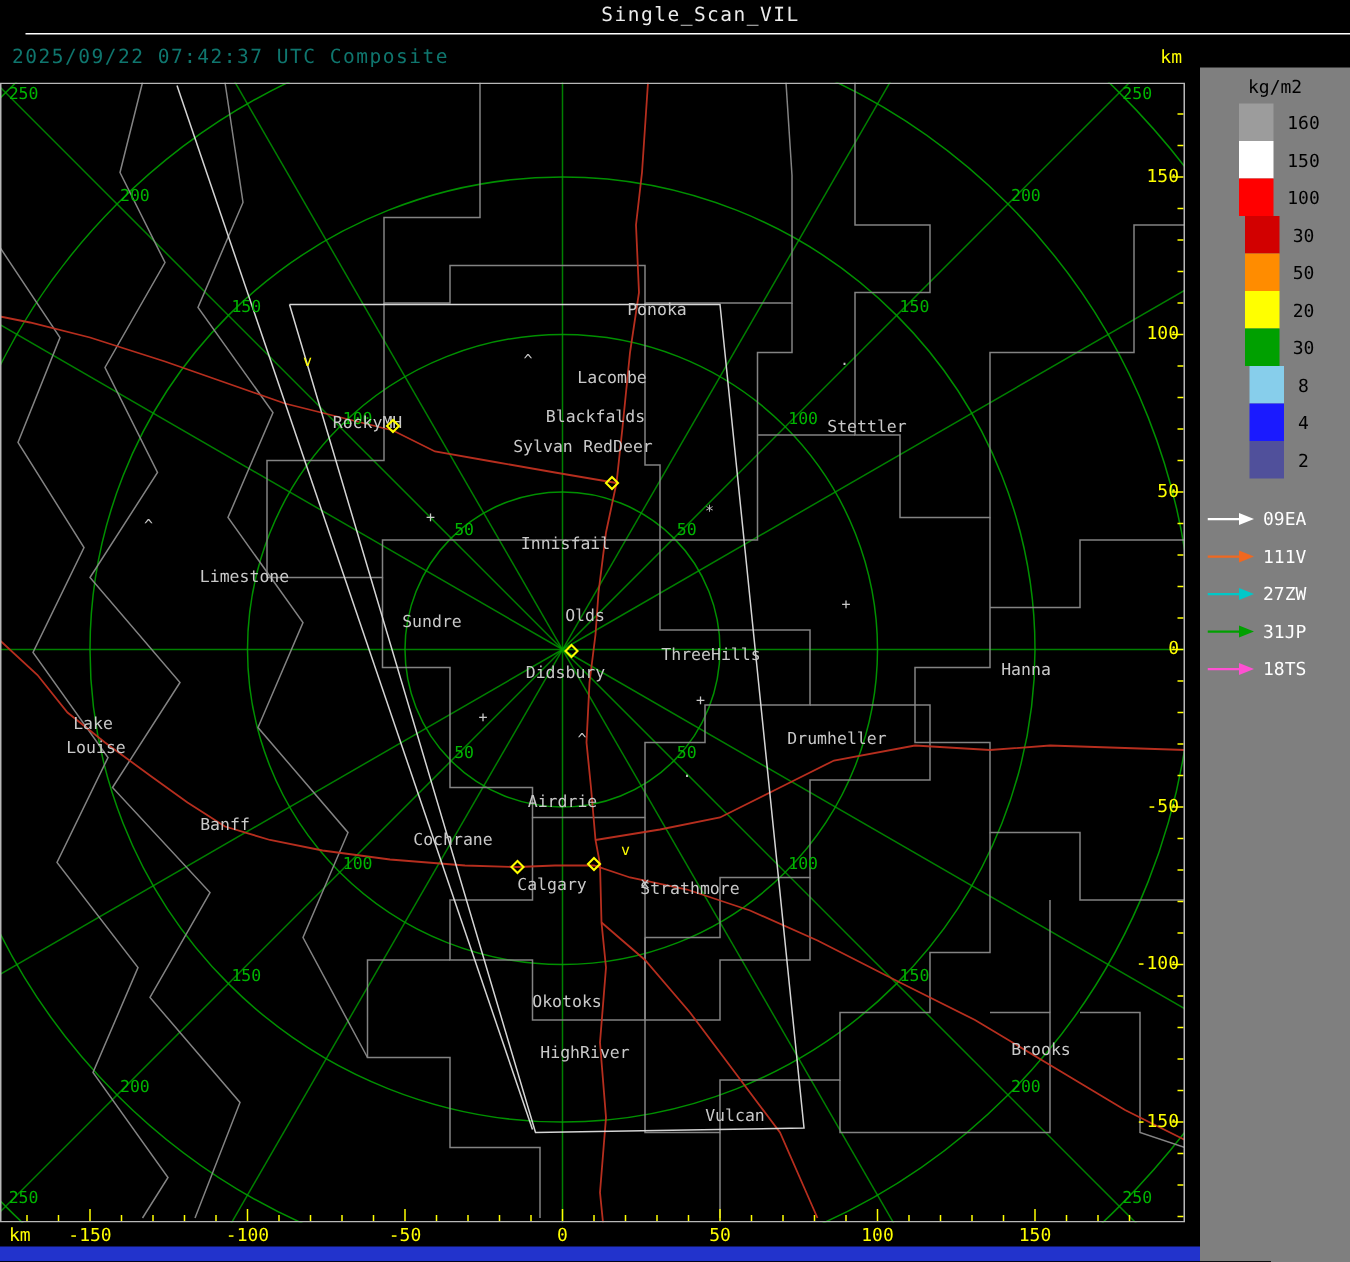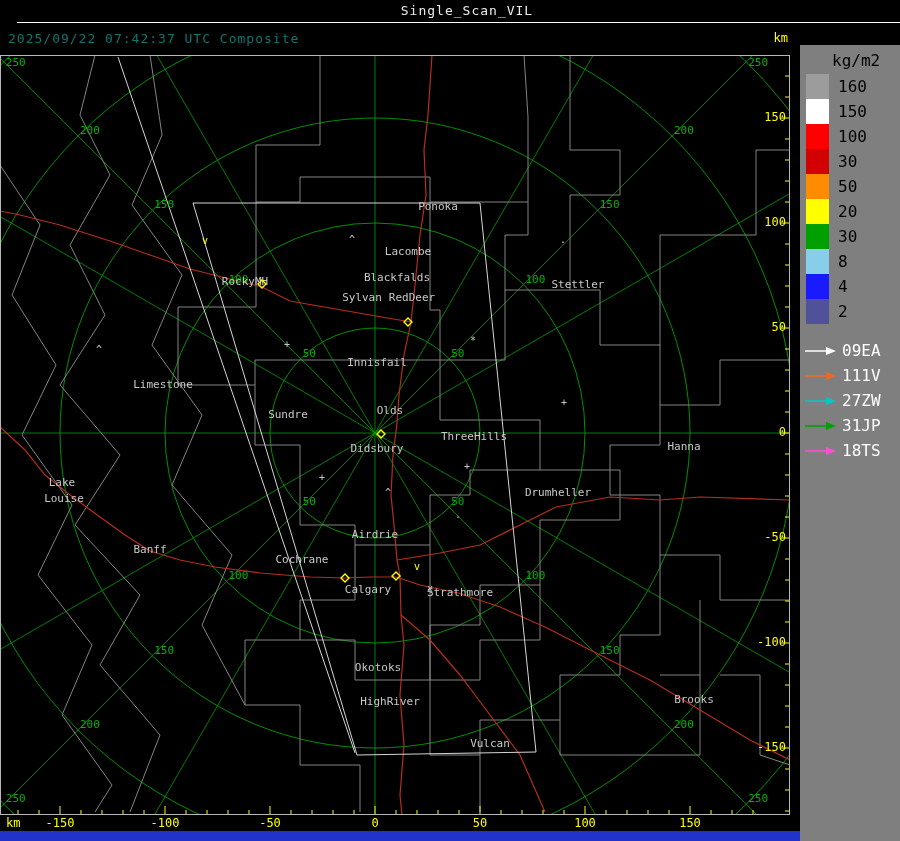--- a/index.html
+++ b/index.html
@@ -12,23 +12,23 @@
   .y-unit{position:absolute;left:700px;top:31px;width:88px;text-align:right;
           color:#ffff00;font-size:12px;}
   #map{position:absolute;left:0;top:55px;background:#000;}
   #map text{font-family:"DejaVu Sans Mono",monospace;}
   #y-axis-labels{position:absolute;left:0;top:0;width:900px;height:841px;pointer-events:none;}
   .ytick{position:absolute;left:726px;width:60px;text-align:right;color:#ffff00;font-size:12px;}
   .x-axis{position:absolute;left:0;top:816px;width:795px;height:15px;}
   .x-unit{position:absolute;left:6px;top:0;color:#ffff00;font-size:12px;}
   .xtick{position:absolute;top:0;width:60px;text-align:center;color:#ffff00;font-size:12px;}
   .legend{position:absolute;left:800px;top:45px;width:100px;height:796px;background:#7f7f7f;
-          color:#000;font-size:16px;}
+          color:#000;font-size:12px;}
   .legend-units{margin:6px 0 4px 32px;}
-  .scale-row{display:flex;align-items:center;height:25px;}
+  .scale-row{display:flex;align-items:center;height:25px;justify-content:center;}
   .swatch{width:23px;height:25px;margin-left:6px;flex:none;}
   .scale-val{margin-left:9px;}
   #site-legend{margin-top:14px;}
   .site-row{display:flex;align-items:center;height:25px;padding-left:5px;}
   .site-id{margin-left:5px;color:#ffffff;}
   .bottom-bar{position:absolute;left:0;top:831px;width:800px;height:10px;background:#2233cc;}
 </style>
 </head>
 <body>
 

